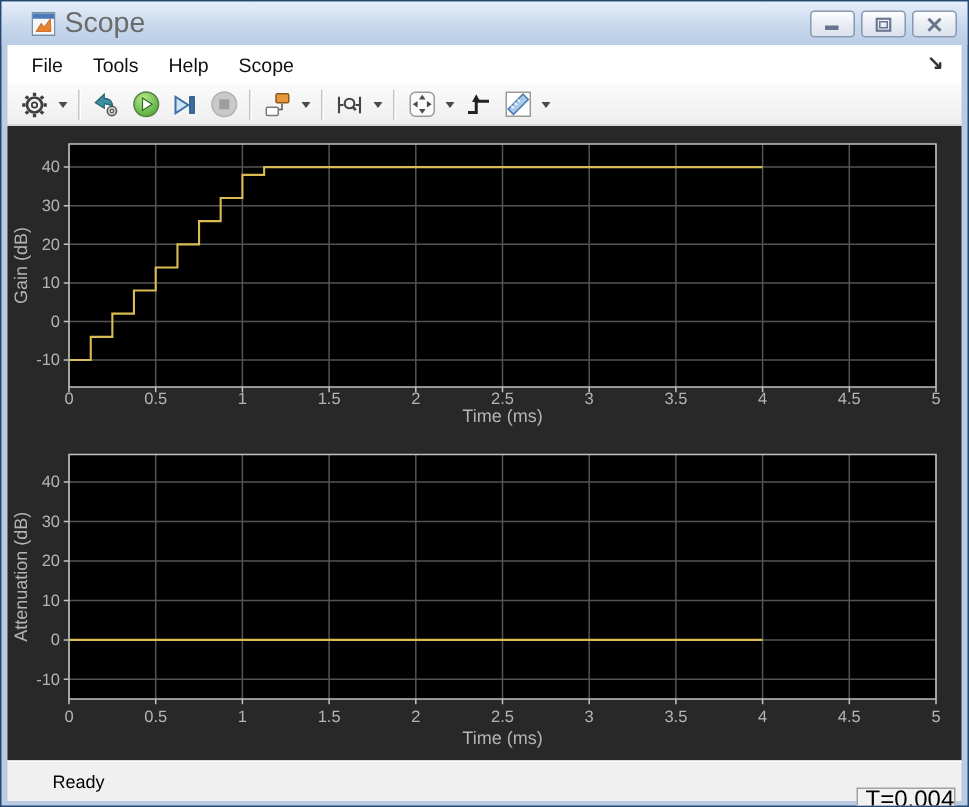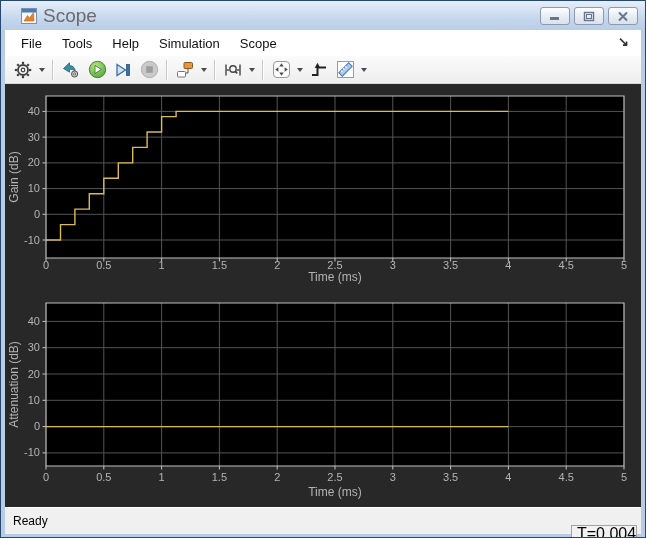--- a/index.html
+++ b/index.html
@@ -23,21 +23,21 @@
     display:flex;align-items:center;padding-left:5px;box-sizing:border-box;}
   .tbtn{width:24px;height:24px;background:transparent;border:none;display:flex;align-items:center;justify-content:center;padding:0;margin:0 1px;}
   .drop{width:12px;height:24px;background:transparent;border:none;display:flex;align-items:center;justify-content:center;padding:0;}
   .caret{width:0;height:0;border-left:3px solid transparent;border-right:3px solid transparent;border-top:4px solid #4a4a4a;}
   .tsep{width:1px;height:20px;background:#c6c6c6;border-right:1px solid #ffffff;margin:0 4px;}
   
   .panel{position:absolute;top:83px;left:4px;right:4px;height:423px;background:#282828;}
   .panel svg{display:block;font-family:"Liberation Sans",sans-serif;}
   
   .statusbar{position:absolute;top:506px;left:4px;right:4px;height:27px;background:#f0f0f0;
-    border-top:1px solid #fdfdfd;display:flex;align-items:center;box-sizing:border-box;font-size:12px;color:#000;}
+    border-top:1px solid #fdfdfd;display:flex;align-items:center;box-sizing:border-box;font-size:12px;color:#000;padding-left:22px;}
   .status-text{margin-left:8px;}
   .time-box{position:absolute;right:4px;top:17px;width:66px;height:18px;border:1px solid #a2a2a2;
     background:#f2f2f2;display:flex;align-items:center;padding-left:5px;box-sizing:border-box;font-size:16px;color:#000;}
 </style>
 </head>
 <body>
 
 <div class="window">
 
   <div class="titlebar">
@@ -66,21 +66,20 @@
           <path d="M2 1.5 L10 9.5 M10 1.5 L2 9.5" stroke="#68758c" stroke-width="2"></path>
         </svg>
       </button>
     </div>
   </div>
 
   <div class="menubar">
     <span class="menu-item">File</span>
     <span class="menu-item">Tools</span>
     <span class="menu-item">Help</span>
-    <span class="menu-item">Simulation</span>
     <span class="menu-item">Scope</span>
     <span class="dock-arrow">↘</span>
   </div>
 
   <div class="toolbar">
     <button class="tbtn">
       <svg width="18" height="18" viewBox="0 0 18 18">
         <g stroke="#3f3f3f" fill="none">
           <circle cx="9" cy="9" r="5" stroke-width="1.8"></circle>
           <circle cx="9" cy="9" r="1.8" stroke-width="1.2"></circle>

